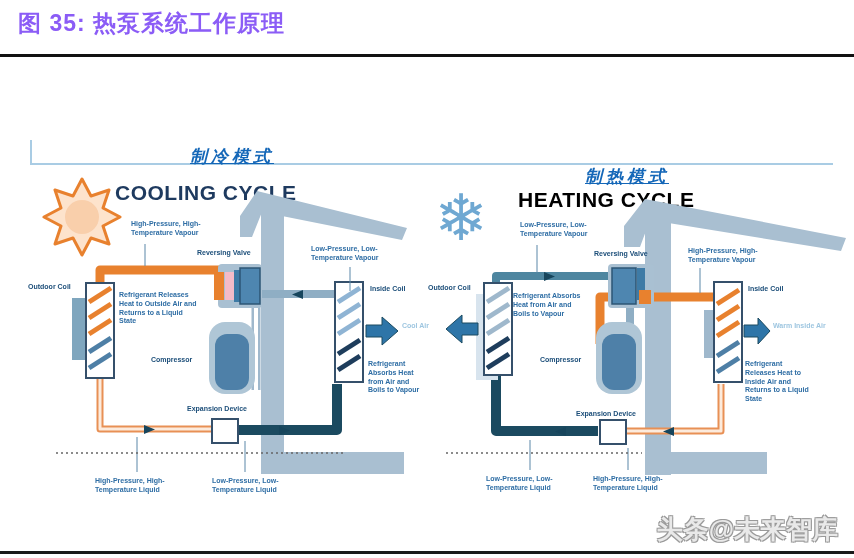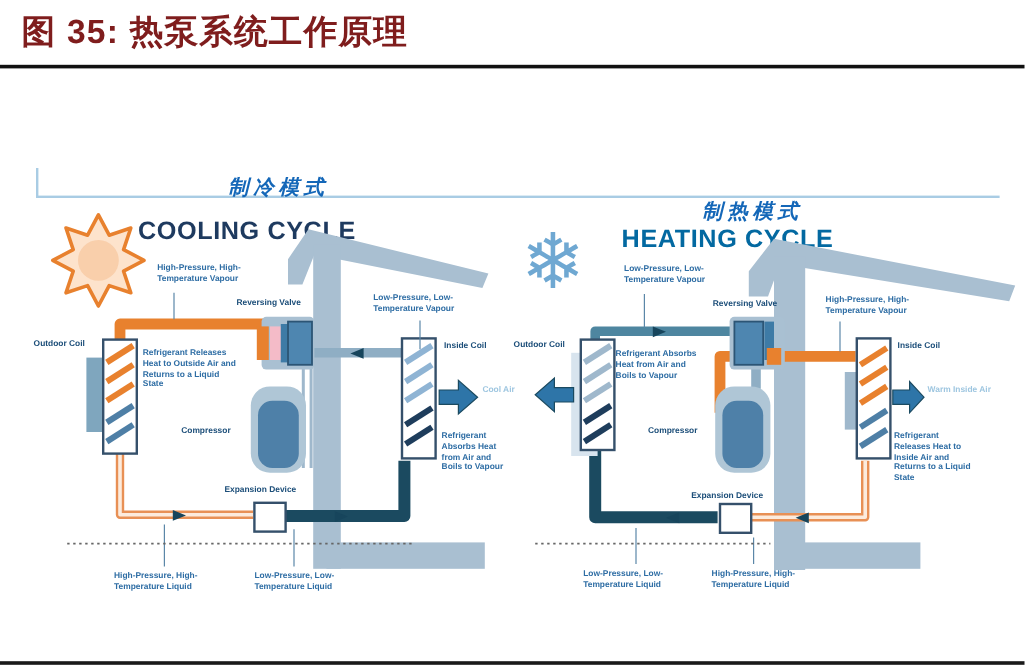--- a/index.html
+++ b/index.html
@@ -1,32 +1,32 @@
 <!DOCTYPE html>
 <html><head>
 <meta charset="utf-8">
 <style>
   html,body{margin:0;padding:0;background:#fff;}
   #screen{position:relative;width:854px;height:558px;background:#ffffff;overflow:hidden;
           font-family:"Liberation Sans","DejaVu Sans",sans-serif;}
   .abs{position:absolute;}
   
-  .fig-title{left:18px;top:8px;font-size:28px;font-weight:bold;color:#7f1d1d;letter-spacing:1px;}
+  .fig-title{left:18px;top:8px;font-size:23px;font-weight:bold;color:#8b5cf6;letter-spacing:1px;}
   .title-rule{left:0;top:54px;width:854px;height:3px;background:#111;}
   .bottom-rule{left:0;top:551px;width:854px;height:3px;background:#1a1a1a;}
   
   .watermark{right:16px;top:512px;font-size:26px;font-weight:bold;color:#e9e9e9;
              text-shadow:-1px -1px 0 #9a9a9a,1px -1px 0 #9a9a9a,-1px 1px 0 #9a9a9a,1px 1px 0 #9a9a9a;}
   
   .diag-topline{left:30px;top:163px;width:803px;height:2px;background:#A9CCE4;}
   .diag-leftline{left:30px;top:140px;width:2px;height:25px;background:#A9CCE4;}
-  .mode-label{font-size:17px;font-weight:bold;font-style:italic;color:#1467B8;letter-spacing:4px;white-space:nowrap;}
+  .mode-label{font-size:17px;font-weight:bold;font-style:italic;color:#1467B8;letter-spacing:4px;white-space:nowrap;text-decoration:underline;}
   .cycle-title{font-size:21px;font-weight:800;white-space:nowrap;letter-spacing:0.5px;}
   .cooling-title{color:#1E3A5F;}
-  .heating-title{color:#0369a1;}
+  .heating-title{color:#000000;}
   
   .lbl{position:absolute;font-size:7px;line-height:1.25;color:#2E6DA4;font-weight:700;}
   .lbl.dark{color:#1C4E79;}
   .lbl.light{color:#9EC6E0;}
   .snowflake{font-size:64px;color:#6FA8D2;line-height:1;}
   svg{position:absolute;left:0;top:0;}
 </style>
 </head>
 <body>
 
@@ -215,15 +215,16 @@
   <div class="lbl" style="left:513px;top:292px;width:75px;">Refrigerant Absorbs Heat from Air and Boils to Vapour</div>
   <div class="lbl dark" style="left:540px;top:356px;width:55px;">Compressor</div>
   <div class="lbl" style="left:688px;top:247px;width:88px;">High-Pressure, High-Temperature Vapour</div>
   <div class="lbl dark" style="left:748px;top:285px;width:45px;">Inside Coil</div>
   <div class="lbl light" style="left:773px;top:322px;width:60px;">Warm Inside Air</div>
   <div class="lbl" style="left:745px;top:360px;width:65px;">Refrigerant Releases Heat to Inside Air and Returns to a Liquid State</div>
   <div class="lbl dark" style="left:576px;top:410px;width:80px;">Expansion Device</div>
   <div class="lbl" style="left:486px;top:475px;width:85px;">Low-Pressure, Low-Temperature Liquid</div>
   <div class="lbl" style="left:593px;top:475px;width:88px;">High-Pressure, High-Temperature Liquid</div>
 
+  <div class="abs watermark">头条@未来智库</div>
   <div class="abs bottom-rule"></div>
 
 </div>
 
 </body></html>

